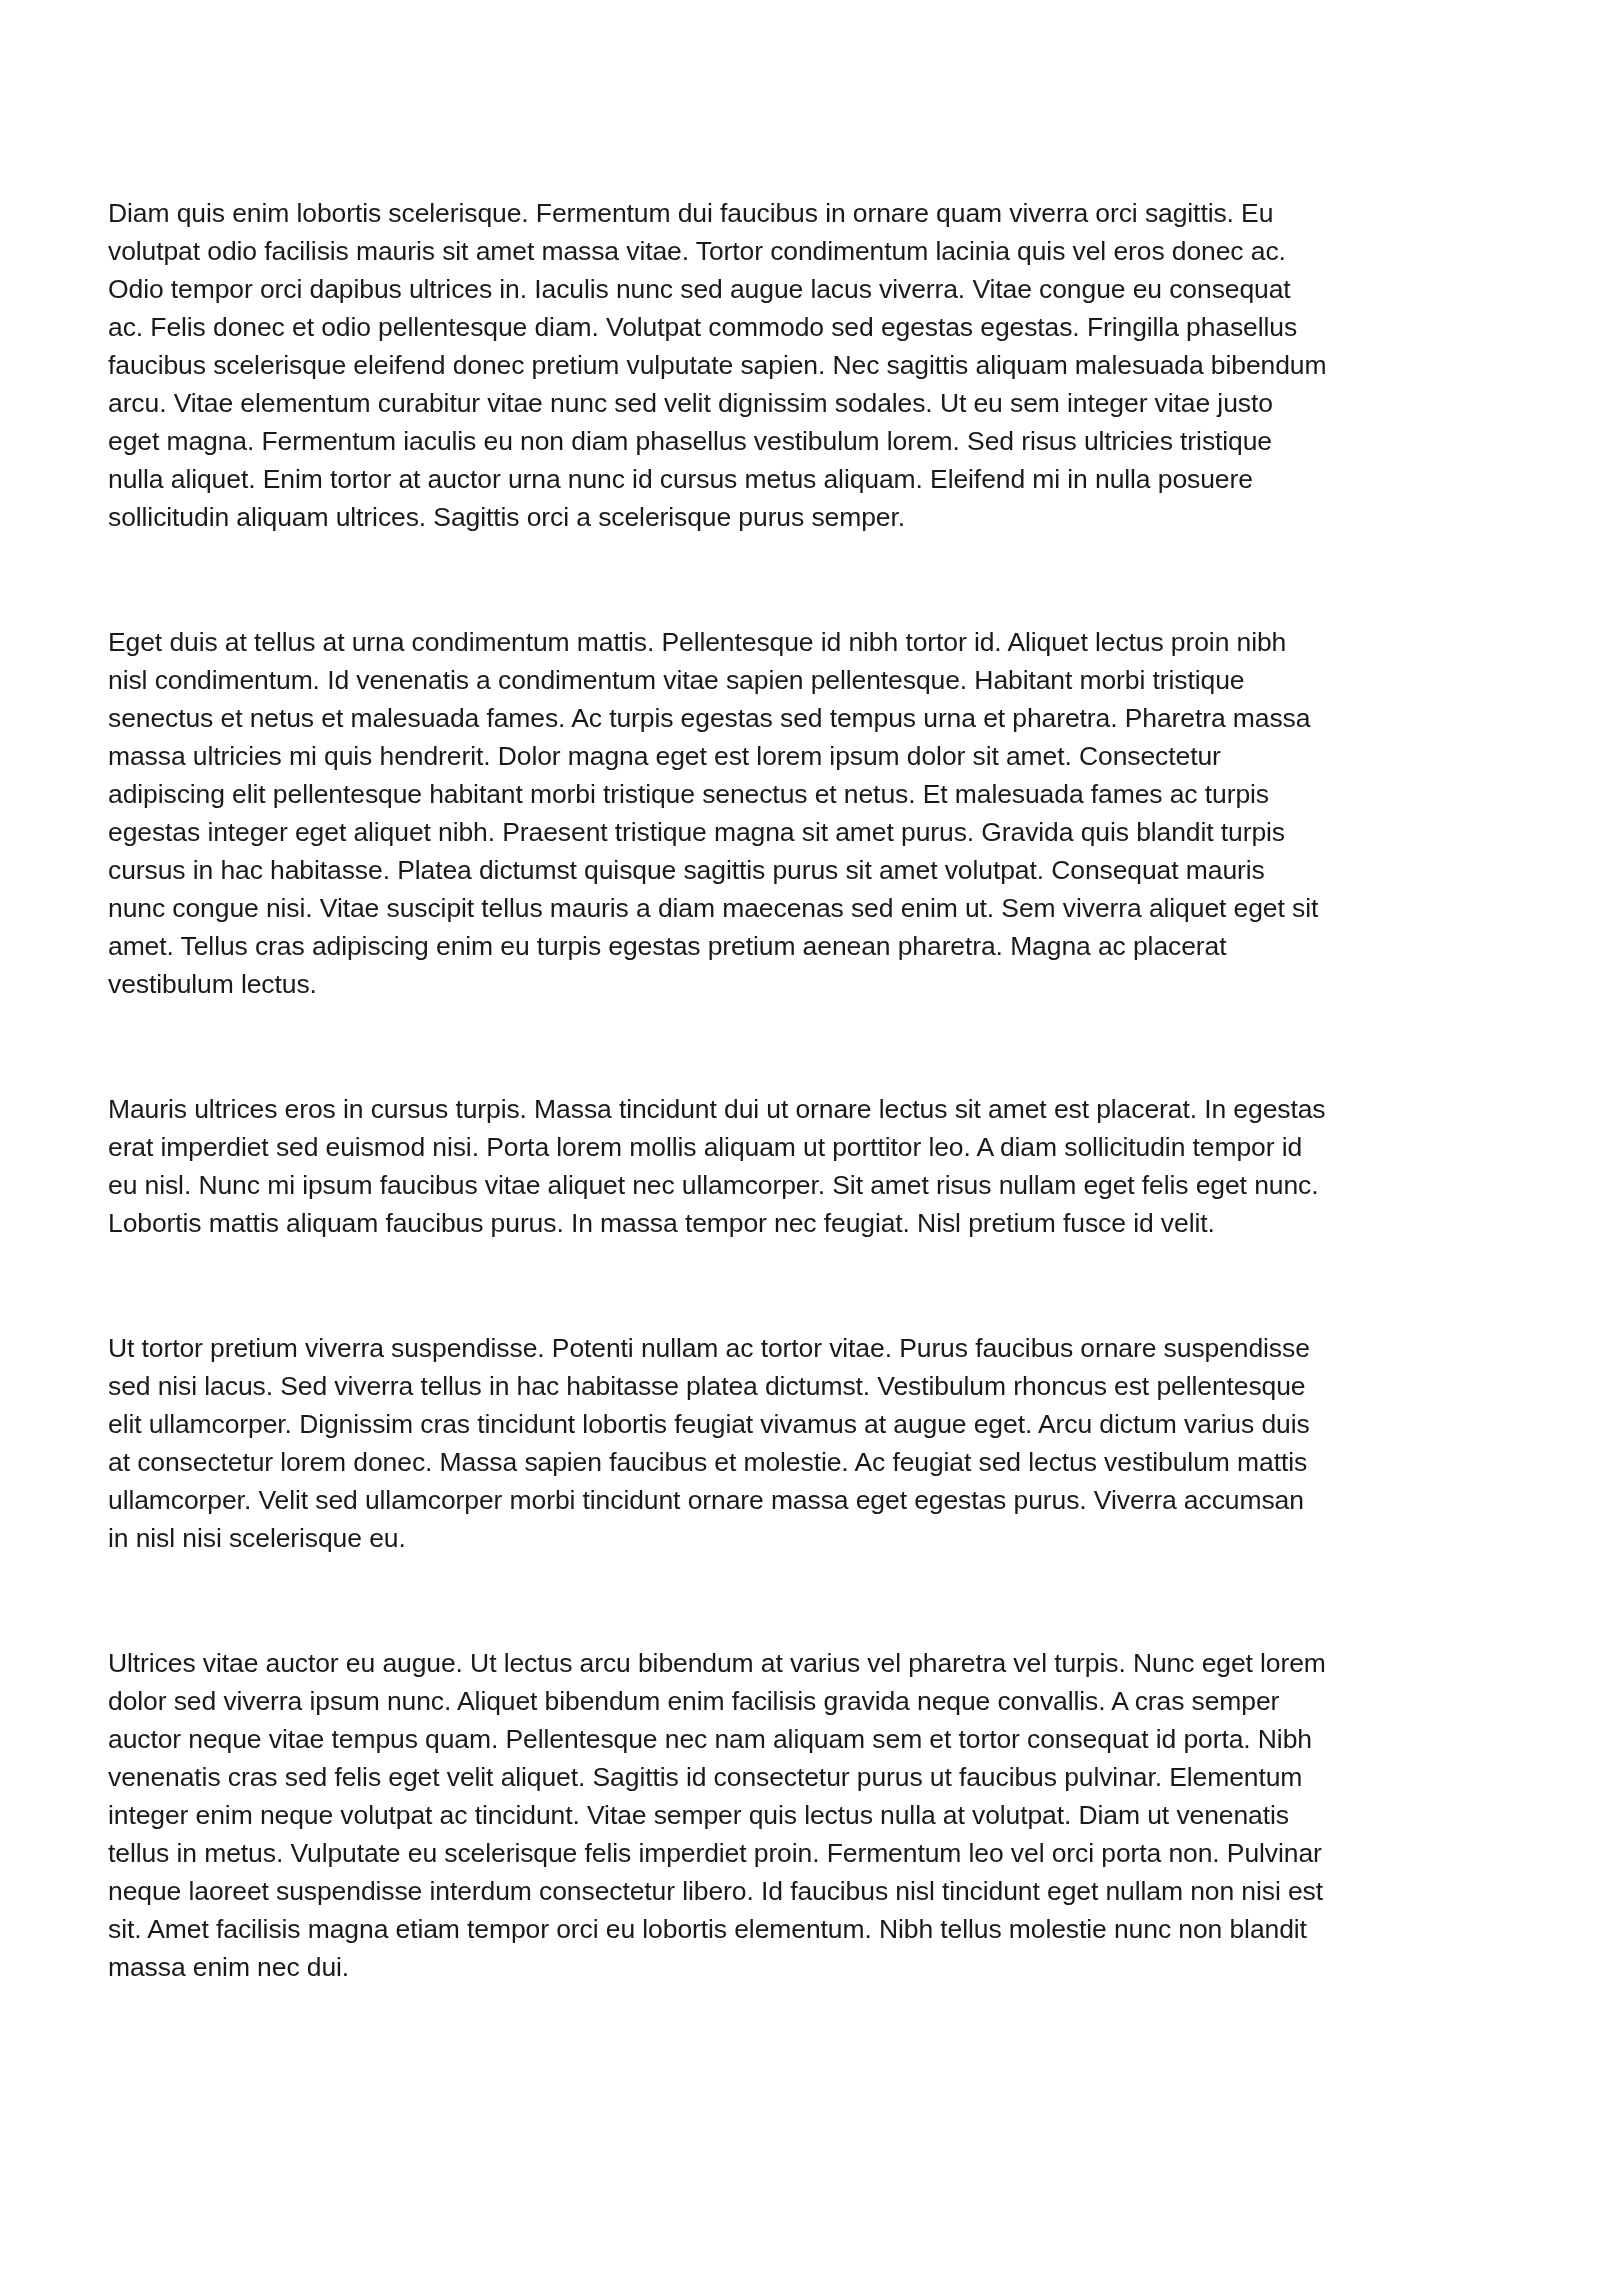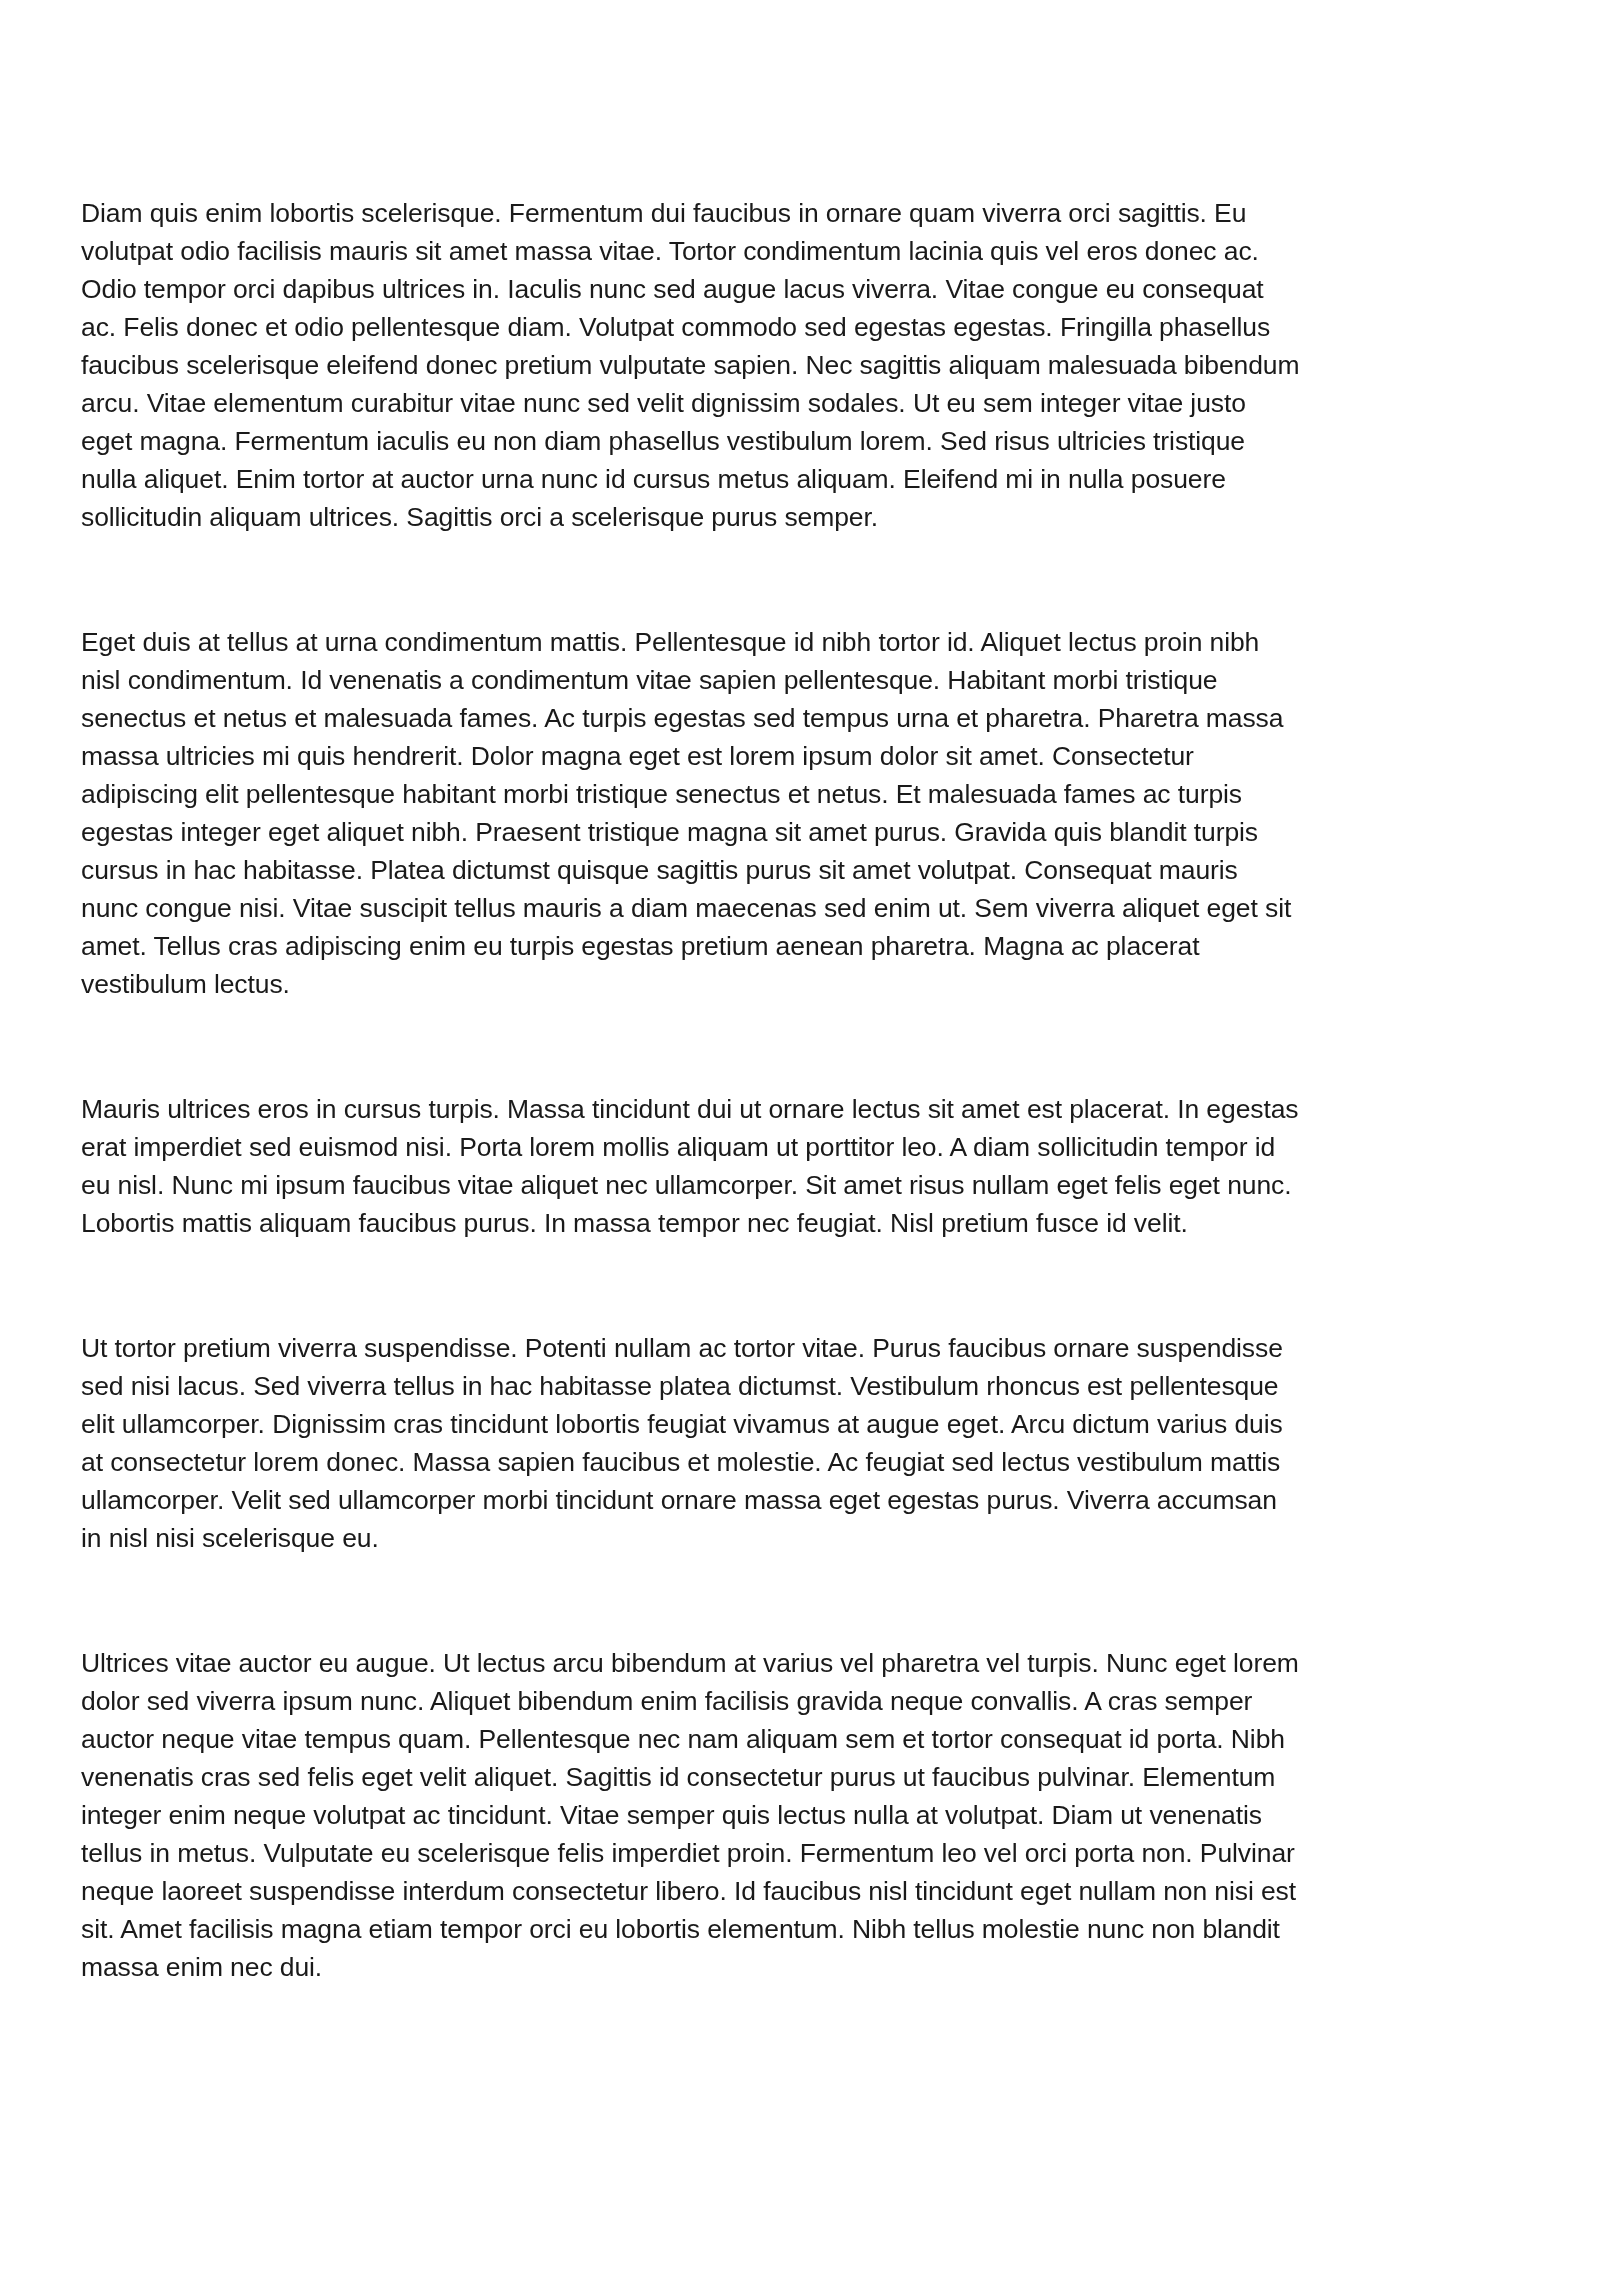--- a/index.html
+++ b/index.html
@@ -10,21 +10,21 @@
   body {
     width: 1621px;
     height: 2293px;
     overflow: hidden;
   }
   .page {
     box-sizing: border-box;
     width: 1621px;
     height: 2293px;
     background: #ffffff;
-    padding: 194px 200px 0 81px;
+    padding: 194px 200px 0 108px;
   }
   .doc-paragraph {
     font-family: "Liberation Sans", sans-serif;
     font-size: 26.5px;
     line-height: 38px;
     letter-spacing: -0.1px;
     color: #1a1a1a;
     margin: 0 0 87px 0;
     text-align: left;
     max-width: 1221px;

